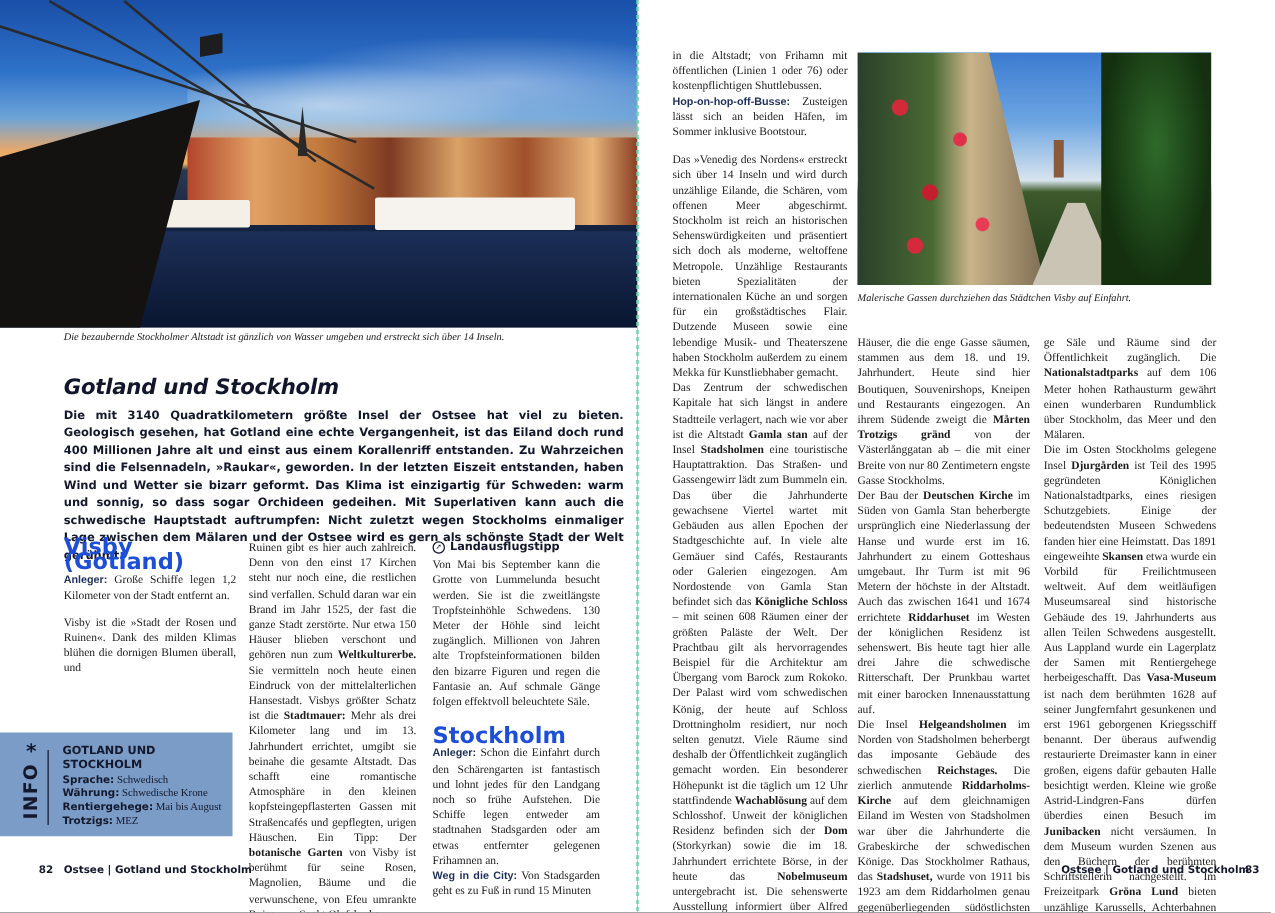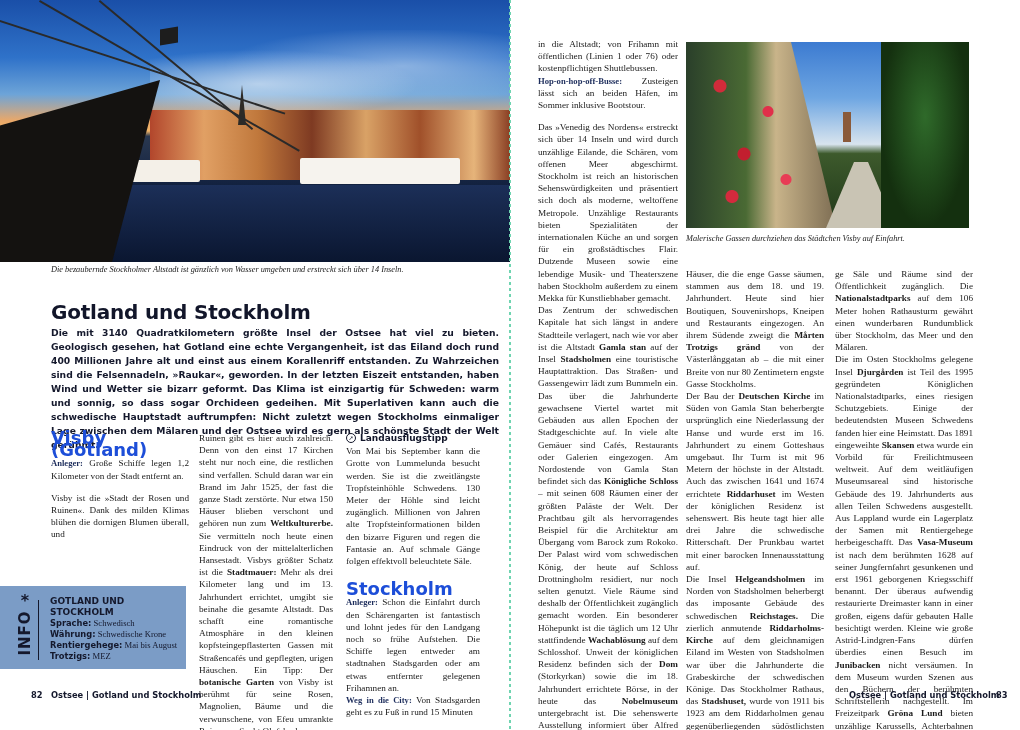--- a/index.html
+++ b/index.html
@@ -18,27 +18,27 @@
     background: linear-gradient(90deg, #b2462c 0%, #e1a064 15%, #c0783c 30%, #7e3a22 45%, #d9a266 60%, #a0502a 75%, #e6b47a 90%, #8a3f24 100%); }
   .hero .spire { position:absolute; left:238px; top:85px; width:8px; height:40px; background:#2c2a26; clip-path:polygon(50% 0,100% 100%,0 100%); }
   .hero .ship { position:absolute; left:80px; top:160px; width:120px; height:22px; background:#f4f0e8; border-radius:2px; }
   .hero .ship2 { position:absolute; left:300px; top:158px; width:160px; height:26px; background:#f6f3ee; border-radius:2px; }
   .hero .water { position:absolute; left:0; top:185px; width:510px; height:77px; background:linear-gradient(180deg,#1c2f58,#0a1630); }
   .hero .hull { position:absolute; left:-40px; top:80px; width:200px; height:190px; background:#141210; clip-path:polygon(0 30%, 100% 0, 75% 100%, 0 100%); }
   .hero .flag { position:absolute; left:160px; top:28px; width:18px; height:16px; background:#1d1d1d; transform:skewY(-10deg); }
   .hero .rig { position:absolute; left:0; top:0; width:300px; height:2px; background:#2a2a2a; transform-origin:0 0; }
   .caption { position:absolute; font-style:italic; font-size:8.3px; color:#1b1b1b; }
 
-  .title { position:absolute; left:51px; top:300px; font-family:"DejaVu Sans", sans-serif; font-weight:bold; font-size:20px; color:#12162a; letter-spacing:-0.2px; }
+  .title { position:absolute; left:51px; top:300px; font-family:"DejaVu Sans", sans-serif; font-weight:bold; font-size:17px; color:#12162a; letter-spacing:-0.2px;font-style:italic; }
   .intro { position:absolute; left:51px; top:326px; width:448px; font-family:"DejaVu Sans", sans-serif; font-weight:bold; font-size:9.2px; line-height:14px; color:#14182c; text-align:justify; }
 
   .col { position:absolute; font-size:9.2px; line-height:12.2px; text-align:justify; hyphens:auto; }
   .col p { margin:0; }
   .gap { height:10px; }
-  .lbl { font-family:Liberation Serif, serif; font-weight:bold; color:#1d2d5c; font-size:8.6px; }
+  .lbl { font-family:Liberation Sans, sans-serif; font-weight:bold; color:#1d2d5c; font-size:8.6px; }
   .b { font-weight:bold; }
   .h2 { font-family:"DejaVu Sans", sans-serif; font-weight:bold; font-size:18px; color:#1d4ed8; margin-bottom:1px; }
   .h3 { font-family:"DejaVu Sans", sans-serif; font-weight:bold; font-size:9px; color:#12162a; display:flex; align-items:center; gap:4px; margin-bottom:1px; }
   .excursion-icon { width:10px; height:10px; border-radius:50%; border:1.4px solid #12162a; box-sizing:border-box; display:inline-flex; align-items:center; justify-content:center; font-size:6px; line-height:1; }
 
   .info-box { position:absolute; left:0; top:586px; width:186px; height:83px; background:#7b9cc6; }
   .info-side { position:absolute; left:12px; top:8px; width:26px; height:68px; display:flex; flex-direction:column; align-items:center; }
   .info-star { font-family:"DejaVu Sans", sans-serif; font-weight:bold; font-size:16px; color:#14182c; line-height:14px; }
   .info-word { font-family:"DejaVu Sans", sans-serif; font-weight:bold; font-size:15px; color:#14182c; transform:rotate(-90deg); transform-origin:center; margin-top:16px; letter-spacing:1px; }
   .info-rule { position:absolute; left:38px; top:14px; width:1px; height:60px; background:#14182c; }

